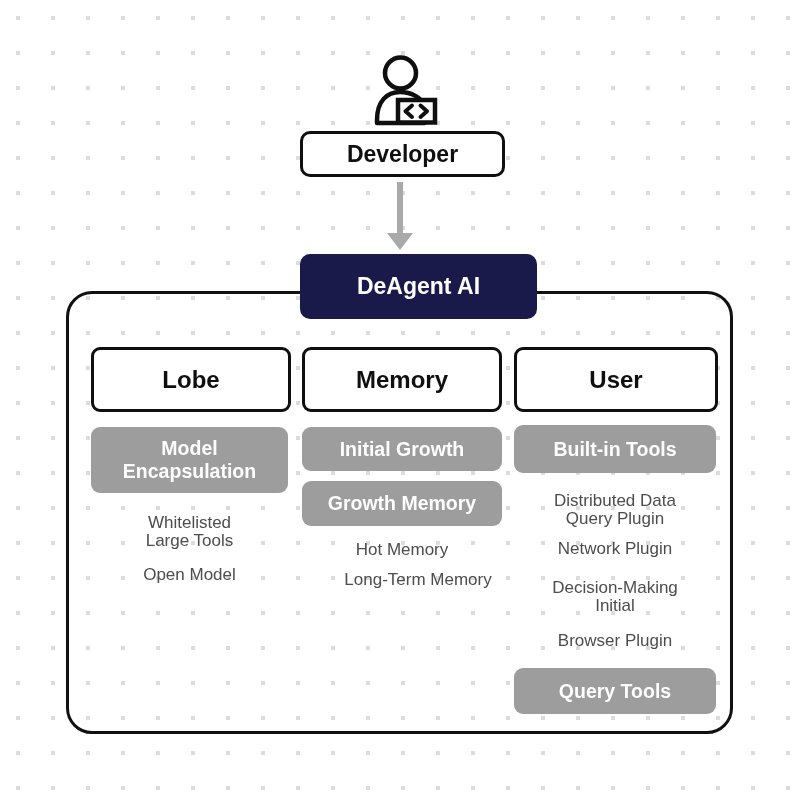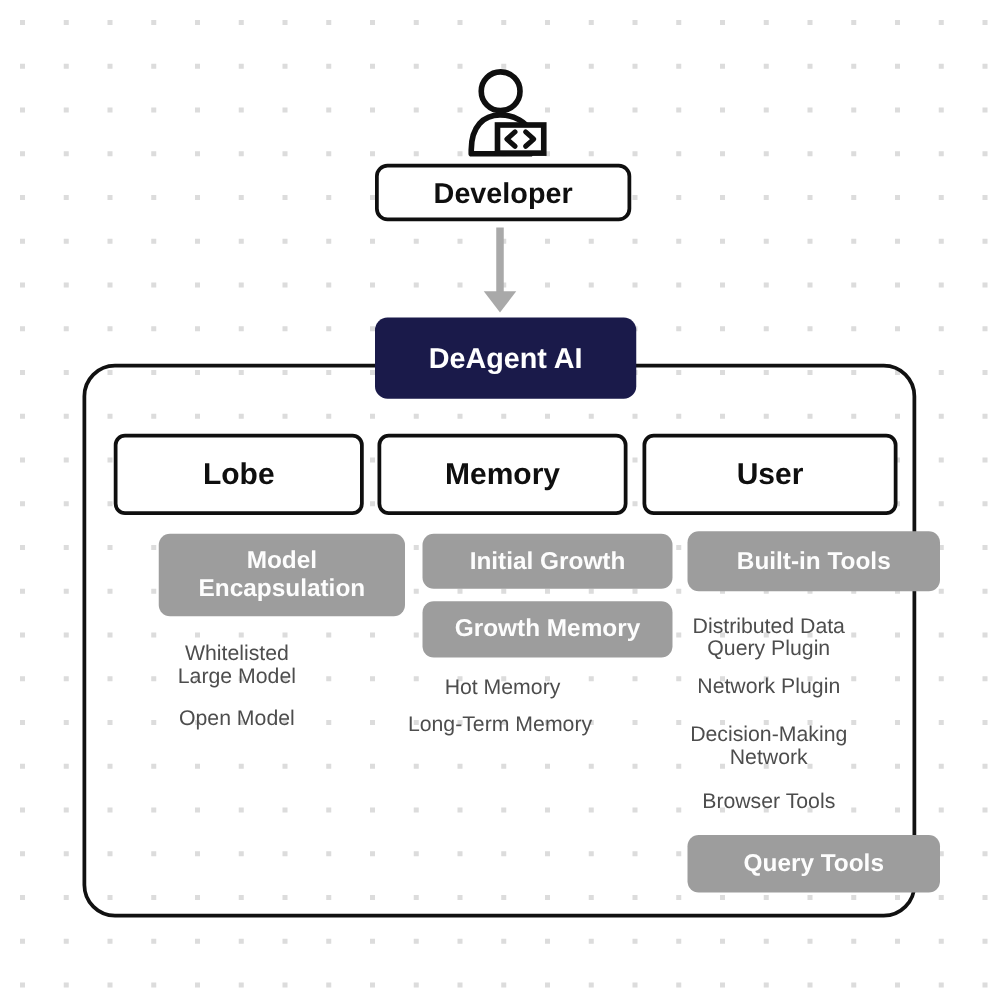--- a/index.html
+++ b/index.html
@@ -27,58 +27,58 @@
 
   
   #arrow{left:386px;top:182px;width:28px;height:68px;z-index:2;}
   #arrow .stem{position:absolute;left:11px;top:0;width:6px;height:53px;background:#a9a9a9;}
   #arrow .head{position:absolute;left:1px;top:51px;width:0;height:0;
     border-left:13px solid transparent;border-right:13px solid transparent;
     border-top:17px solid #a9a9a9;}
 
   
   #agent-box{
-    left:300px;top:254px;width:209px;height:65px;background:#1a1a4a;
+    left:300px;top:254px;width:237px;height:65px;background:#1a1a4a;
     border-radius:10px;display:flex;align-items:center;justify-content:center;
     color:#ffffff;font-weight:bold;font-size:23px;z-index:3;
   }
 
   
   #container{
     left:66px;top:291px;width:667px;height:443px;
     border:3px solid #111111;border-radius:26px;background:transparent;z-index:1;
   }
 
   .col-header{height:65px;top:347px;font-size:24px;border-radius:9px;}
   #hdr-lobe{left:91px;width:200px;}
   #hdr-memory{left:302px;width:200px;}
   #hdr-tools{left:514px;width:204px;}
 
   .gray-box{
     background:#9d9d9d;border-radius:9px;z-index:2;
     display:flex;align-items:center;justify-content:center;
-    color:#fdfdfd;font-size:19.5px;font-weight:600;text-align:center;line-height:1.16;margin-left:36px;
+    color:#fdfdfd;font-size:19.5px;font-weight:600;text-align:center;line-height:1.16;
   }
   #box-model-encap{left:91px;top:427px;width:197px;height:66px;}
   #box-model-encap span{display:inline-block;max-width:150px;}
   #box-initial-memory{left:302px;top:427px;width:200px;height:44px;}
   #box-growth-memory{left:302px;top:481px;width:200px;height:45px;}
   #box-builtin-tools{left:514px;top:425px;width:202px;height:48px;}
   #box-user-tools{left:514px;top:668px;width:202px;height:46px;}
 
   .item-text{
     z-index:2;display:flex;align-items:flex-start;justify-content:center;
     color:#4d4d4d;font-size:17px;line-height:18px;text-align:center;font-weight:500;
   }
   .item-text span{display:inline-block;}
   #txt-whitelisted{left:91px;top:514px;width:197px;}
   #txt-whitelisted span{max-width:118px;}
   #txt-open-model{left:91px;top:566px;width:197px;}
   #txt-hot-memory{left:302px;top:541px;width:200px;}
-  #txt-long-term{left:300px;top:571px;width:200px;}
+  #txt-long-term{left:318px;top:571px;width:200px;}
   #txt-dd-query{left:514px;top:492px;width:202px;}
   #txt-dd-query span{max-width:150px;}
   #txt-network{left:514px;top:540px;width:202px;}
   #txt-decision{left:514px;top:579px;width:202px;}
   #txt-decision span{max-width:150px;}
   #txt-browser{left:514px;top:632px;width:202px;}
 </style>
 </head>
 <body>
 
@@ -644,21 +644,21 @@
   <span>Memory</span>
 </div>
 <div id="hdr-tools" class="abs outline-box col-header">
   <span>User</span>
 </div>
 
 <div id="box-model-encap" class="abs gray-box">
   <span>Model Encapsulation</span>
 </div>
 <div id="txt-whitelisted" class="abs item-text">
-  <span>Whitelisted Large Model</span>
+  <span>Whitelisted Large Tools</span>
 </div>
 <div id="txt-open-model" class="abs item-text">
   <span>Open Model</span>
 </div>
 
 <div id="box-initial-memory" class="abs gray-box">
   <span>Initial Growth</span>
 </div>
 <div id="box-growth-memory" class="abs gray-box">
   <span>Growth Memory</span>
@@ -673,20 +673,20 @@
 <div id="box-builtin-tools" class="abs gray-box">
   <span>Built-in Tools</span>
 </div>
 <div id="txt-dd-query" class="abs item-text">
   <span>Distributed Data Query Plugin</span>
 </div>
 <div id="txt-network" class="abs item-text">
   <span>Network Plugin</span>
 </div>
 <div id="txt-decision" class="abs item-text">
-  <span>Decision-Making Network</span>
+  <span>Decision-Making Initial</span>
 </div>
 <div id="txt-browser" class="abs item-text">
-  <span>Browser Tools</span>
+  <span>Browser Plugin</span>
 </div>
 <div id="box-user-tools" class="abs gray-box">
   <span>Query Tools</span>
 </div>
 
 </body></html>

